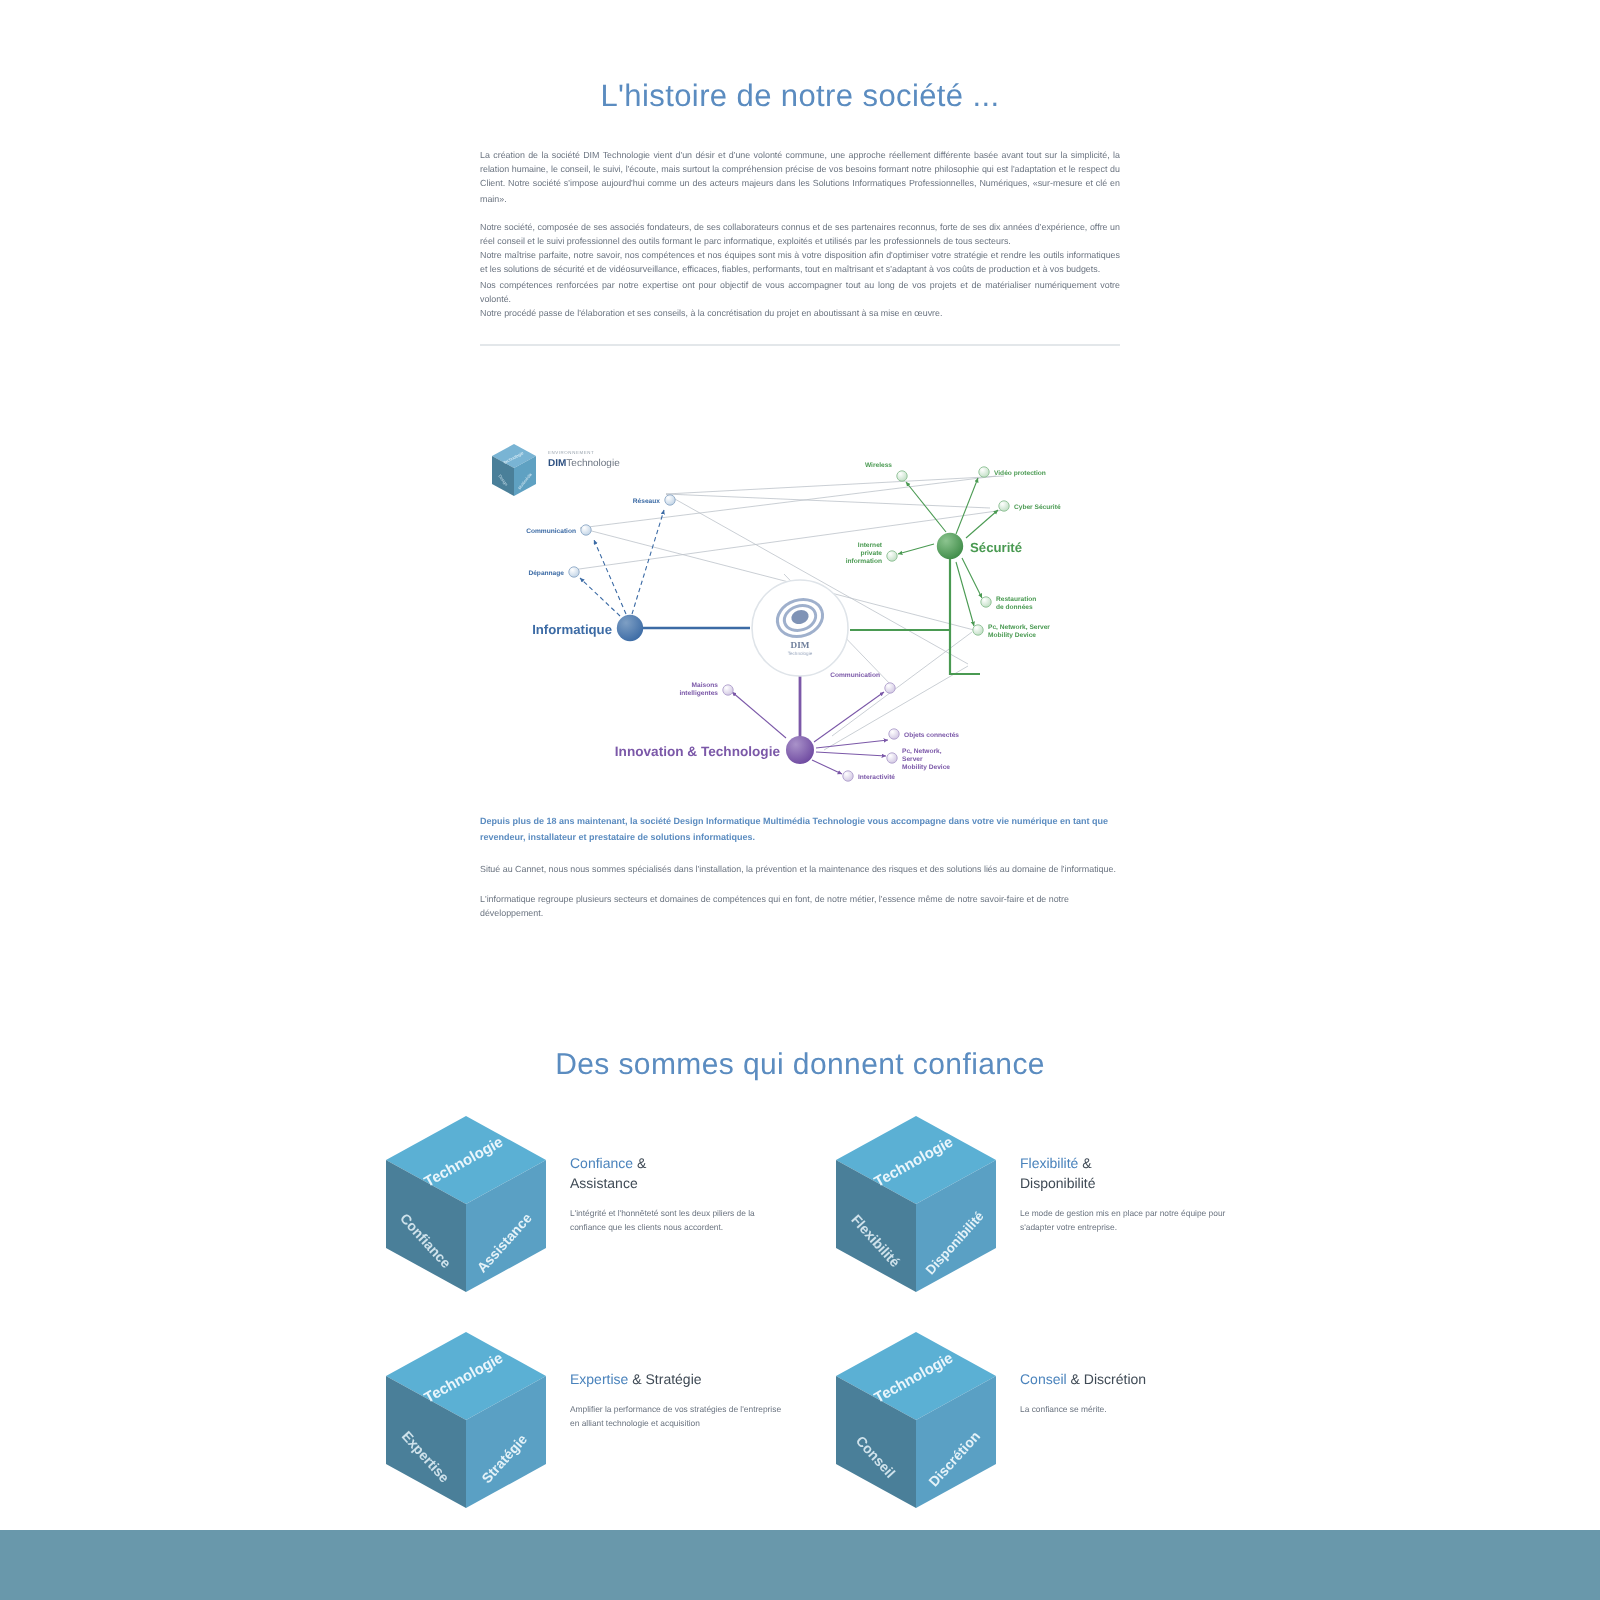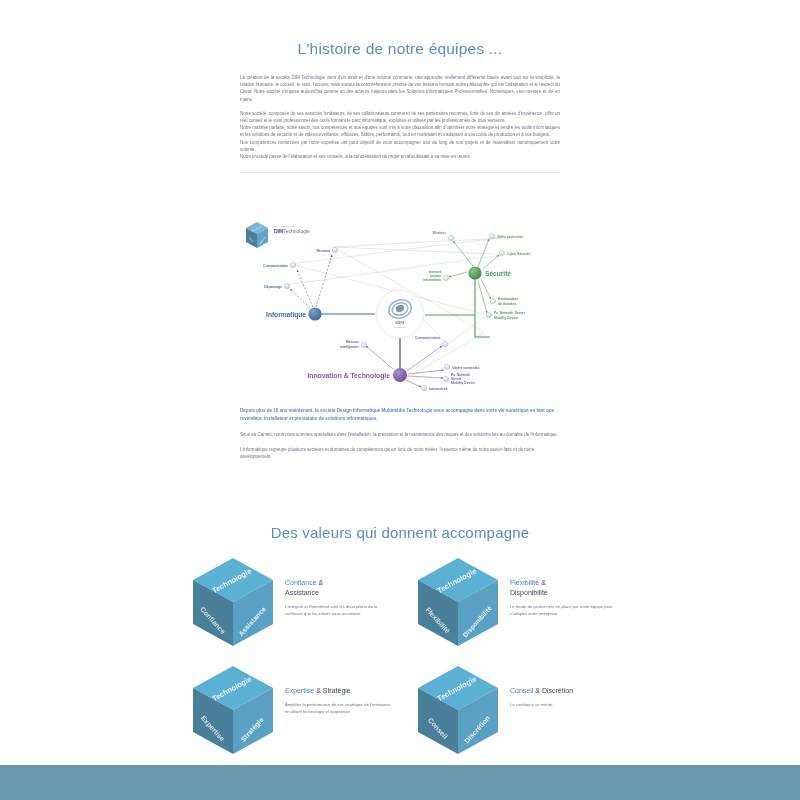--- a/index.html
+++ b/index.html
@@ -68,21 +68,21 @@
 
   
   .lbl { font-family:"Liberation Sans", sans-serif; font-weight:bold; }
 </style>
 </head>
 <body>
 
 <div class="page">
 
   <section class="history">
-    <h1 class="h1-title">L'histoire de notre équipes ...</h1>
+    <h1 class="h1-title">L'histoire de notre société ...</h1>
     <p class="para">La création de la société DIM Technologie vient d'un désir et d'une volonté commune, une approche réellement différente basée avant tout sur la simplicité, la relation humaine, le conseil, le suivi, l'écoute, mais surtout la compréhension précise de vos besoins formant notre philosophie qui est l'adaptation et le respect du Client. Notre société s'impose aujourd'hui comme un des acteurs majeurs dans les Solutions Informatiques Professionnelles, Numériques, «sur-mesure et clé en main».</p>
     <p class="para tight">Notre société, composée de ses associés fondateurs, de ses collaborateurs connus et de ses partenaires reconnus, forte de ses dix années d'expérience, offre un réel conseil et le suivi professionnel des outils formant le parc informatique, exploités et utilisés par les professionnels de tous secteurs.</p>
     <p class="para tight">Notre maîtrise parfaite, notre savoir, nos compétences et nos équipes sont mis à votre disposition afin d'optimiser votre stratégie et rendre les outils informatiques et les solutions de sécurité et de vidéosurveillance, efficaces, fiables, performants, tout en maîtrisant et s'adaptant à vos coûts de production et à vos budgets.</p>
     <p class="para tight">Nos compétences renforcées par notre expertise ont pour objectif de vous accompagner tout au long de vos projets et de matérialiser numériquement votre volonté.</p>
     <p class="para tight">Notre procédé passe de l'élaboration et ses conseils, à la concrétisation du projet en aboutissant à sa mise en œuvre.</p>
     <div class="rule"></div>
   </section>
 
   <div class="diagram-wrap">
     <svg width="320" height="185" viewBox="0 0 320 185" xmlns="http://www.w3.org/2000/svg">
@@ -237,21 +237,21 @@
       </g>
     </svg>
   </div>
 
   <section class="intro">
     <p class="lead">Depuis plus de 18 ans maintenant, la société Design Informatique Multimédia Technologie vous accompagne dans votre vie numérique en tant que revendeur, installateur et prestataire de solutions informatiques.</p>
     <p class="para">Situé au Cannet, nous nous sommes spécialisés dans l'installation, la prévention et la maintenance des risques et des solutions liés au domaine de l'informatique.</p>
     <p class="para">L'informatique regroupe plusieurs secteurs et domaines de compétences qui en font, de notre métier, l'essence même de notre savoir-faire et de notre développement.</p>
   </section>
 
-  <h2 class="values-title">Des valeurs qui donnent accompagne</h2>
+  <h2 class="values-title">Des sommes qui donnent confiance</h2>
 
   <div class="values-grid">
 
     <div class="value-card">
       <div class="cube-holder">
         <svg width="86" height="100" viewBox="0 0 86 100">
           <polygon points="3,28 43,6 83,28 43,50" fill="#5bb0d4"></polygon>
           <polygon points="3,28 43,50 43,94 3,72" fill="#4a7f99"></polygon>
           <polygon points="83,28 43,50 43,94 83,72" fill="#5aa0c4"></polygon>
           <text x="43" y="31" text-anchor="middle" font-size="7.5" font-weight="bold" fill="#eaf6fc" transform="rotate(-29 43 31)">Technologie</text>

